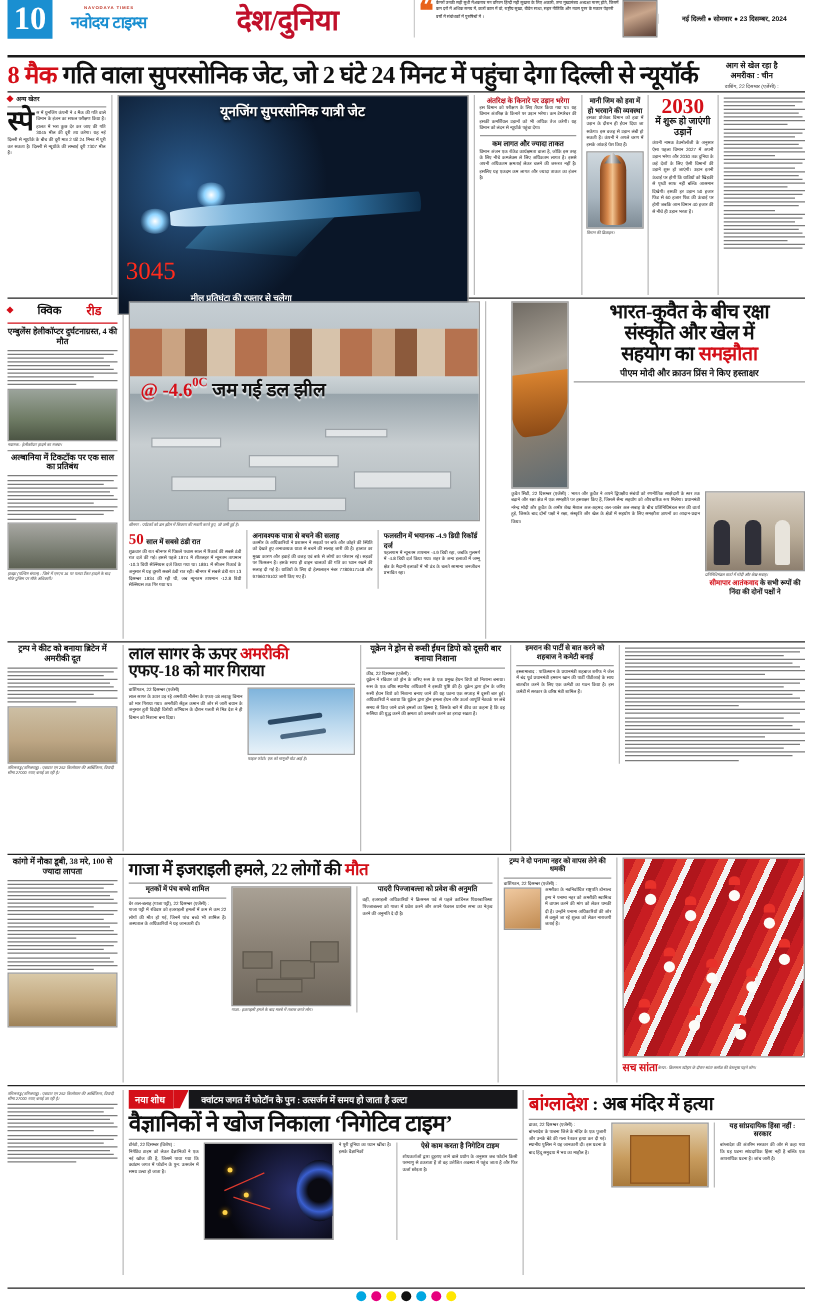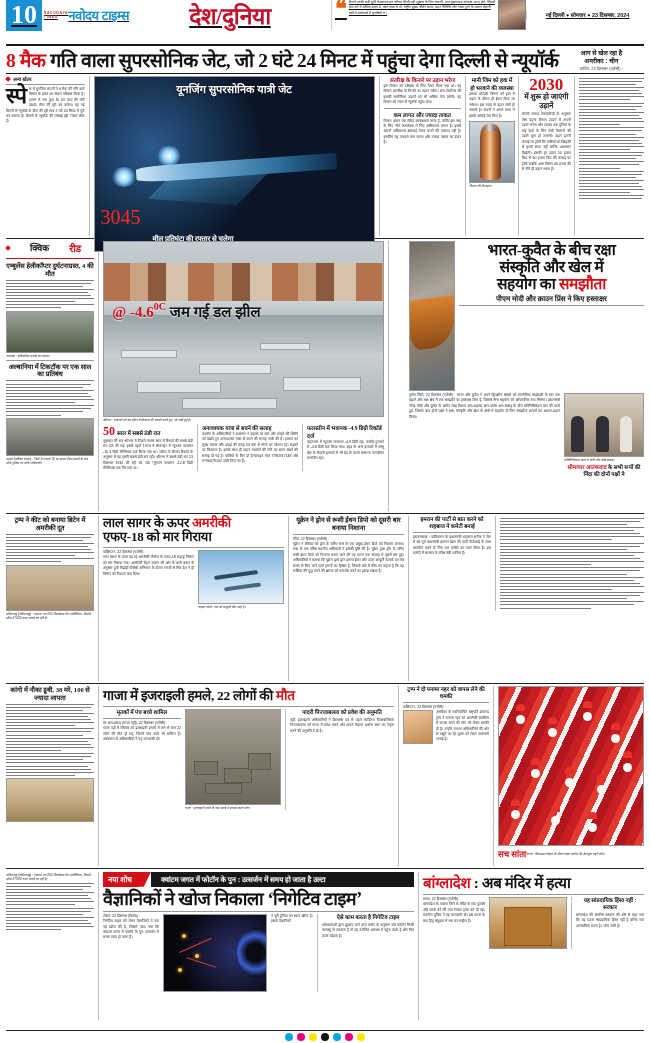--- a/index.html
+++ b/index.html
@@ -7,27 +7,27 @@
     width: 650px; height: 1043px;
     background: #fff;
     font-family: "Liberation Sans", sans-serif;
     color: #111;
     overflow: hidden;
     position: relative;
   }
   .page { width: 650px; height: 1043px; position: relative; padding: 4px 6px; }
 
   
-  .masthead { display: flex; align-items: center; height: 42px; border-bottom: 2px solid #1a1a1a; padding-bottom: 18px; text-decoration: underline; }
+  .masthead { display: flex; align-items: center; height: 42px; border-bottom: 2px solid #1a1a1a; padding-bottom: 18px; }
   .pageno {
     background: #1a8fd1; color: #fff; font-size: 26px; font-weight: bold;
     width: 36px; height: 32px; display: flex; align-items: center; justify-content: center;
     font-family: "Liberation Serif", serif; margin-right: 3px;
   }
-  .logo-block { display:flex; flex-direction:row; align-items:center; width: 84px; }
+  .logo-block { display:flex; flex-direction:column; align-items:center; width: 84px; }
   .logo-top { font-size: 3.2px; letter-spacing: .6px; color:#c0392b; font-weight:bold; transform: scaleX(1.1); }
   .logo-main { font-size: 13px; font-weight: bold; color: #1a8fd1; letter-spacing: -0.5px; white-space: nowrap; }
   .section-title {
     flex: 1; text-align: center; font-size: 23px; font-weight: bold;
     color: #c0102a; font-family: "Liberation Serif", serif; letter-spacing: -0.5px;
   }
   .quote-box { display: flex; align-items: flex-start; width: 195px; border-left: 1px solid #ccc; padding-left: 3px; }
   .quote-mark { color: #e8621a; font-size: 22px; line-height: .8; font-family: "Liberation Serif", serif; font-weight: bold; }
   .quote-text { font-size: 3.4px; line-height: 1.55; color: #222; flex:1; padding: 0 2px; }
   .quote-photo { width: 28px; height: 30px; border: 1px solid #888;

